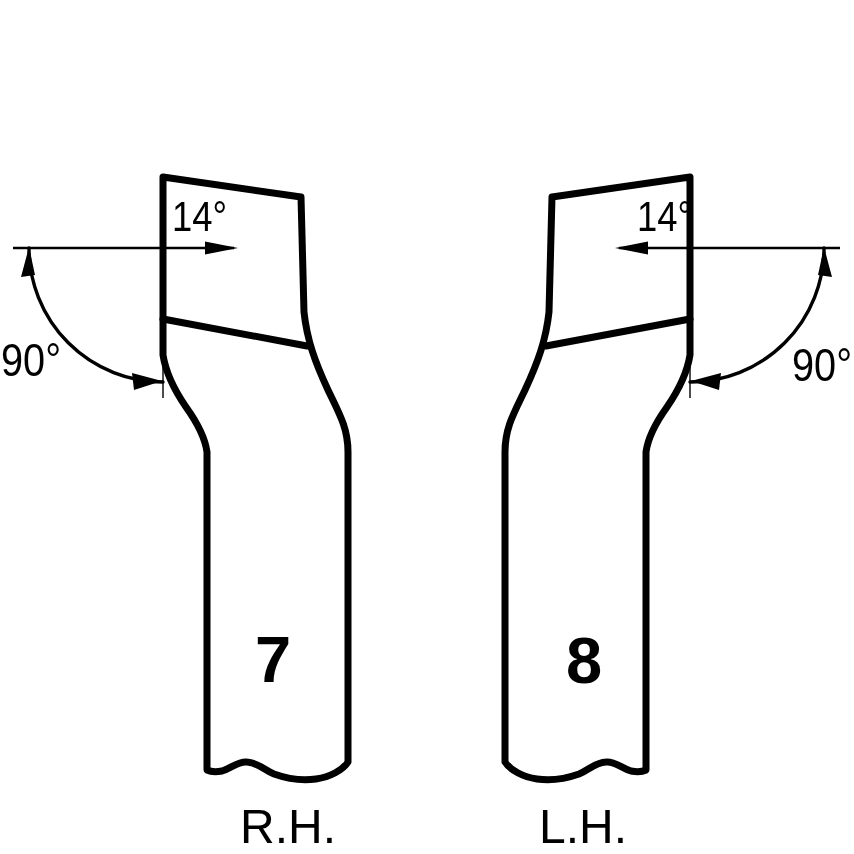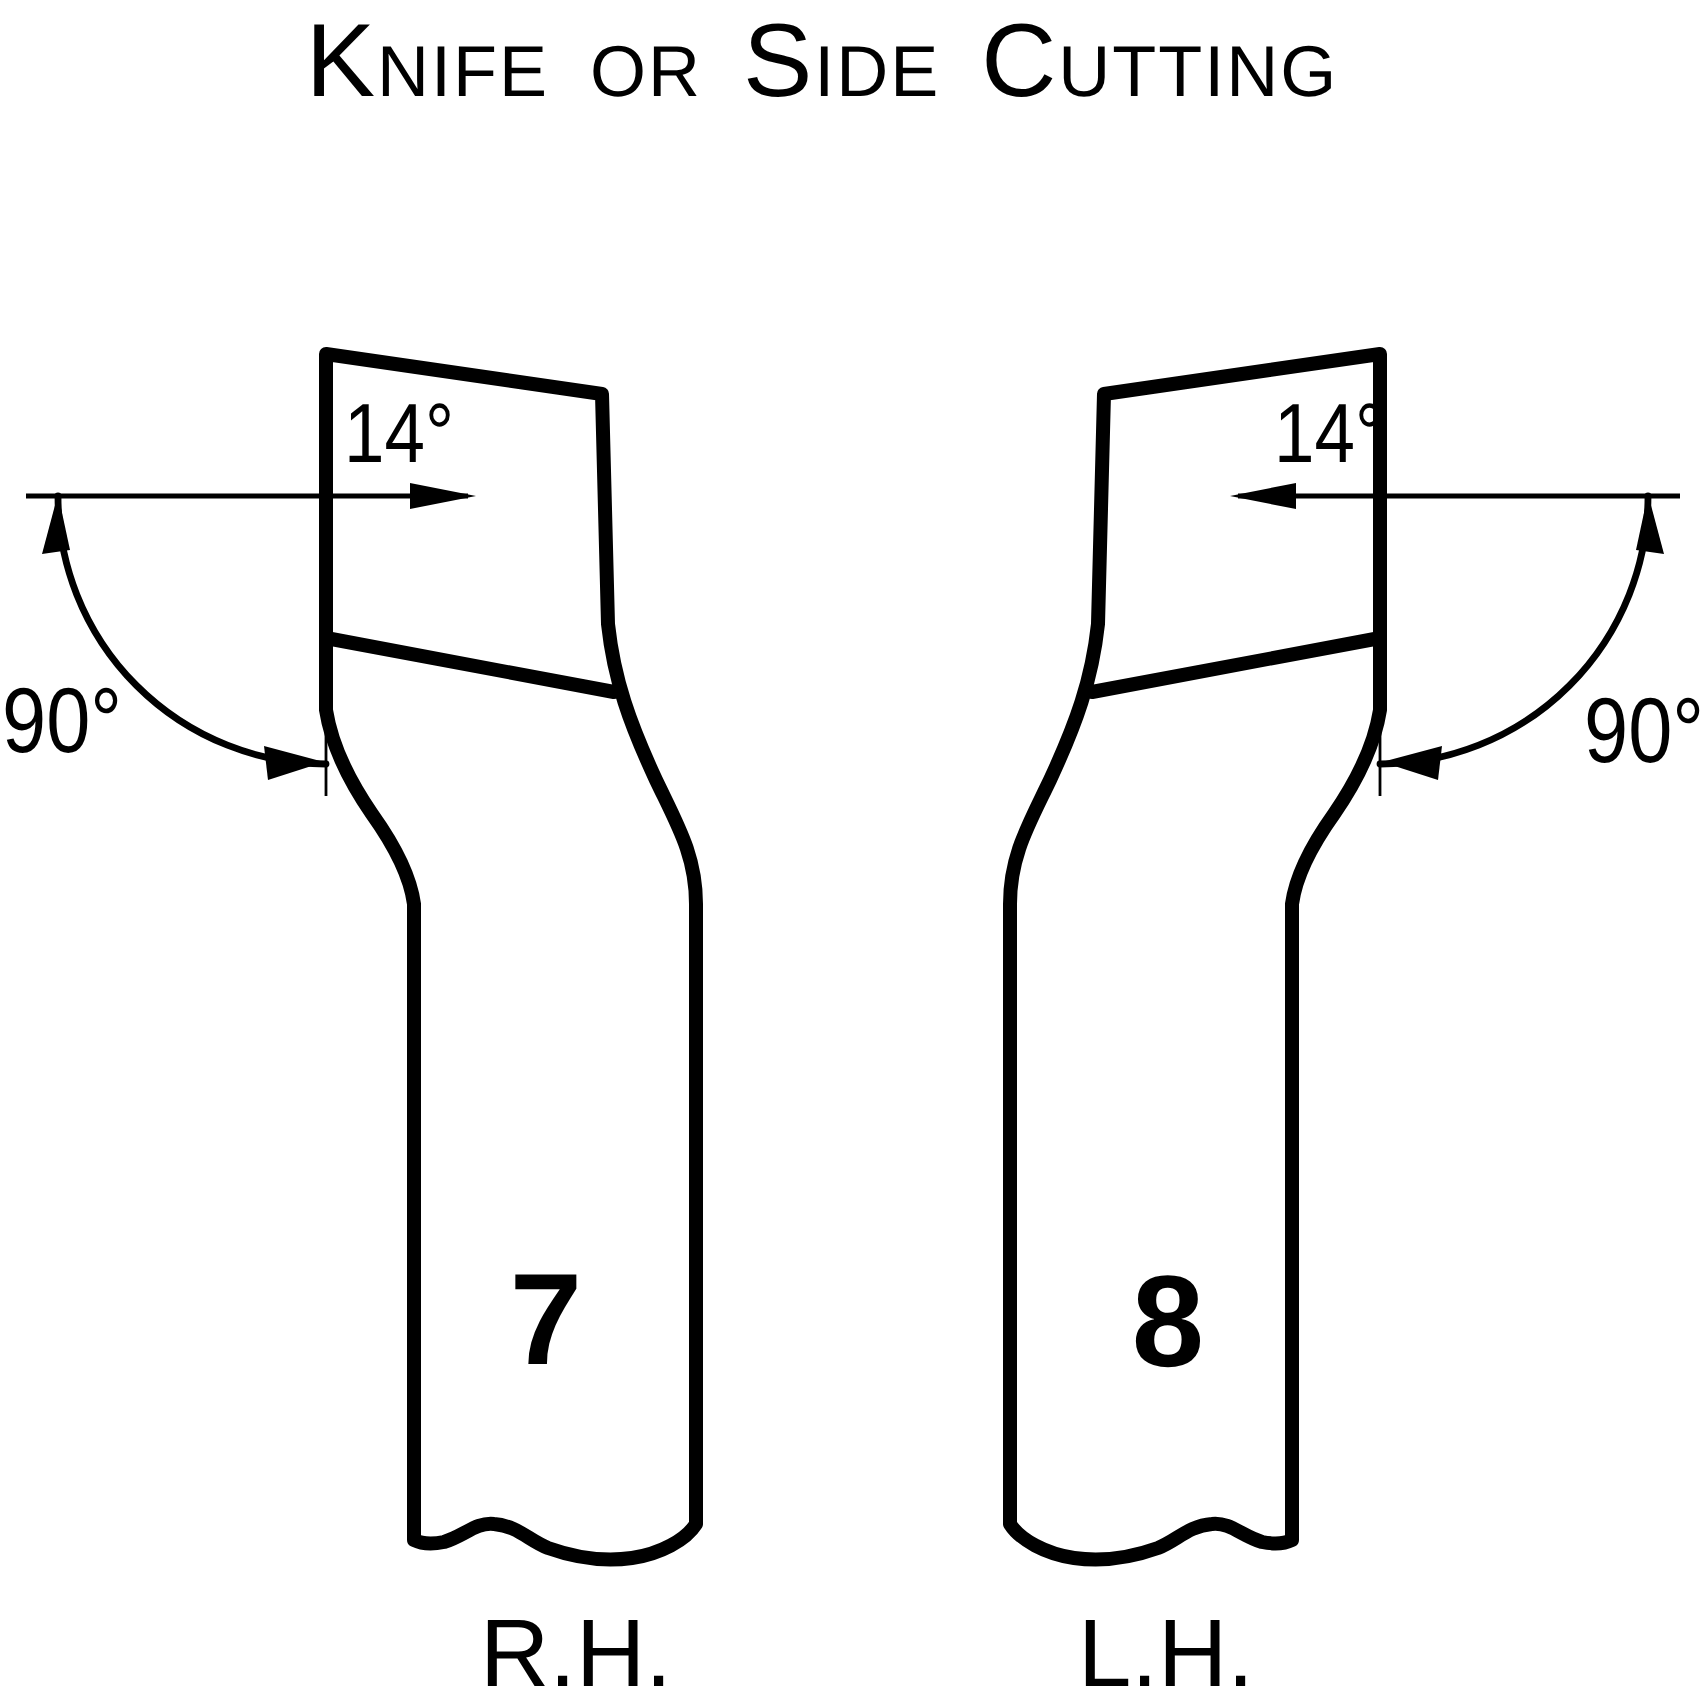--- a/index.html
+++ b/index.html
@@ -53,21 +53,20 @@
   .angle-label  { font-size: 42px; }
   .angle-label-big { font-size: 46px; }
   .tool-number  { font-size: 65px; font-weight: 600; }
   .hand-label   { font-size: 48px; }
 </style>
 </head>
 <body>
 
 <div class="stage">
 
-  <div class="drawing-title">Knife or Side Cutting</div>
 
   <svg class="diagram" width="854" height="854" viewBox="0 0 854 854">
 
     <g id="half-linework">
 
       <path class="ink-stroke outline" d="M 163 177
                L 301 197
                C 302 245 303 285 304 312
                C 307 340 315 362 328 390
                C 339 413 348 428 348 452

